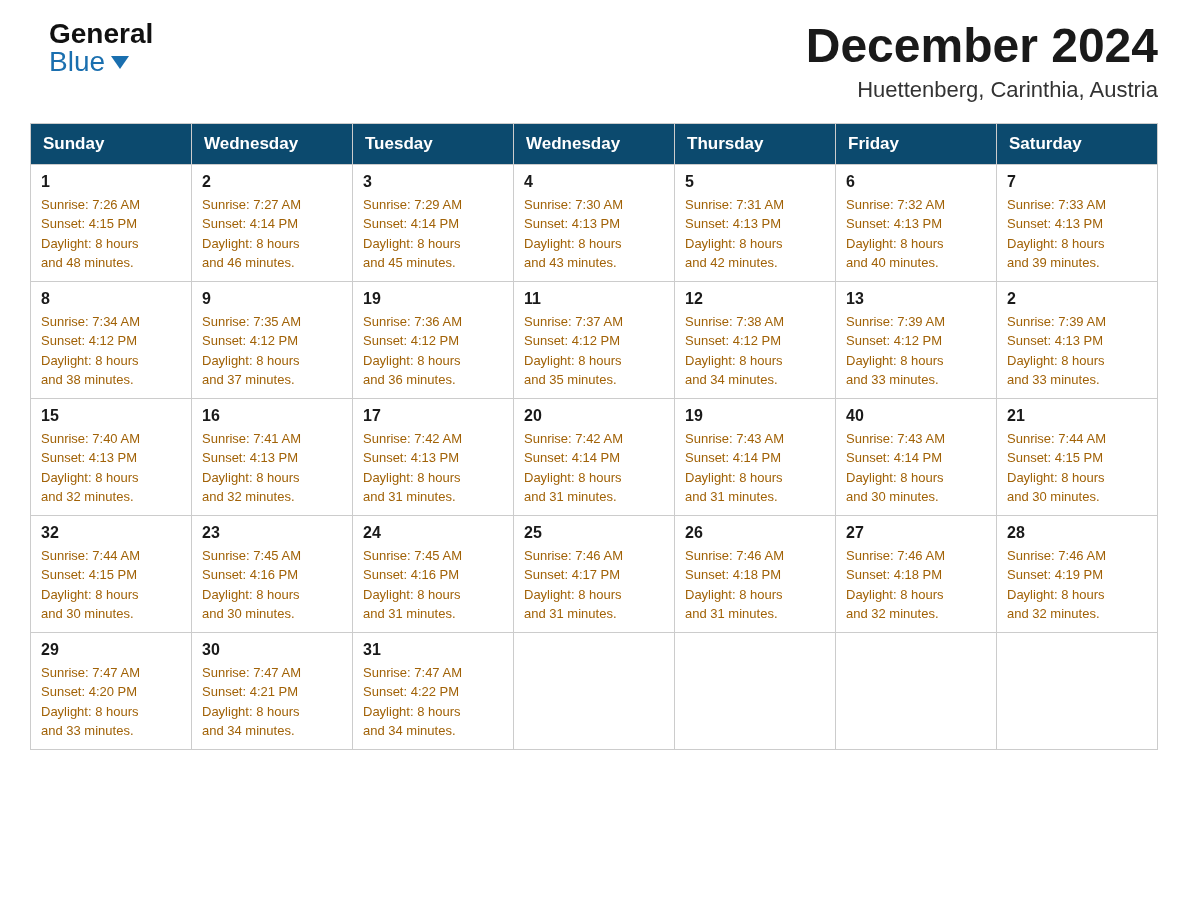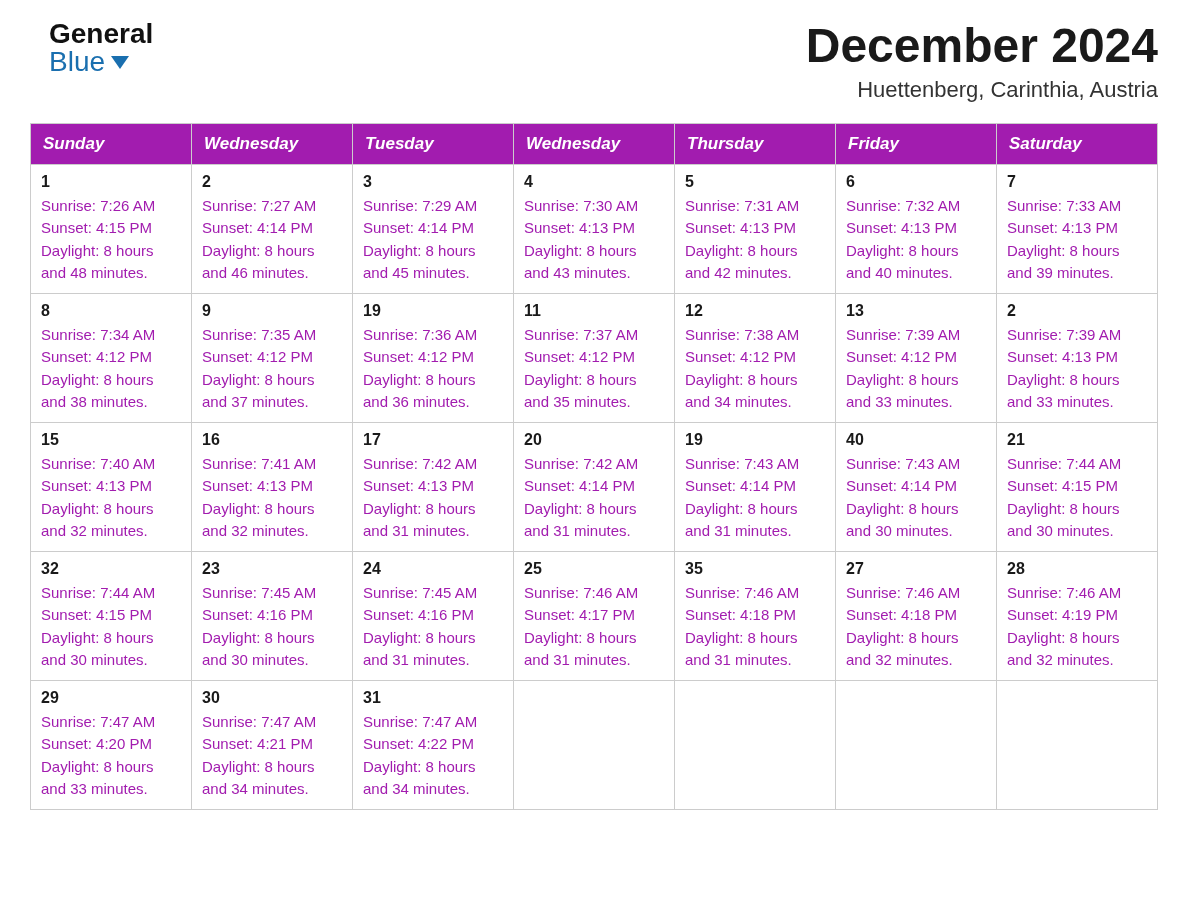--- a/index.html
+++ b/index.html
@@ -35,45 +35,44 @@
       font-size: 22px;
       color: #333;
       margin-top: 4px;
     }
     .calendar-table {
       width: 100%;
       border-collapse: collapse;
       border: 1px solid #ccc;
     }
     .calendar-table th {
-      background-color: #a21caf;
+      background-color: #0c4a6e;
       color: #fff;
       font-size: 17px;
       font-weight: bold;
       padding: 10px 12px;
       text-align: left;
       border: 1px solid #ccc;
-      font-style: italic;
     }
     .calendar-table td {
       vertical-align: top;
       padding: 8px 10px;
       border: 1px solid #ccc;
       width: calc(100% / 7);
       min-height: 100px;
     }
     .day-number {
       font-size: 16px;
       font-weight: bold;
       color: #1a1a1a;
       margin-bottom: 4px;
     }
     .day-info {
-      font-size: 15px;
-      color: #a21caf;
+      font-size: 13px;
+      color: #a16207;
       line-height: 1.5;
     }
     .empty-cell {
       background: #fff;
     }
     tr td {
       background: #fff;
     }
     .logo-line1 {
       font-size: 28px;
@@ -357,21 +356,21 @@
         <td>
         <div class="day-number">25</div>
         <div class="day-info">
           Sunrise: 7:46 AM<br>
           Sunset: 4:17 PM<br>
           Daylight: 8 hours<br>
           and 31 minutes.
         </div>
       </td>
         <td>
-        <div class="day-number">35</div>
+        <div class="day-number">26</div>
         <div class="day-info">
           Sunrise: 7:46 AM<br>
           Sunset: 4:18 PM<br>
           Daylight: 8 hours<br>
           and 31 minutes.
         </div>
       </td>
         <td>
         <div class="day-number">27</div>
         <div class="day-info">

